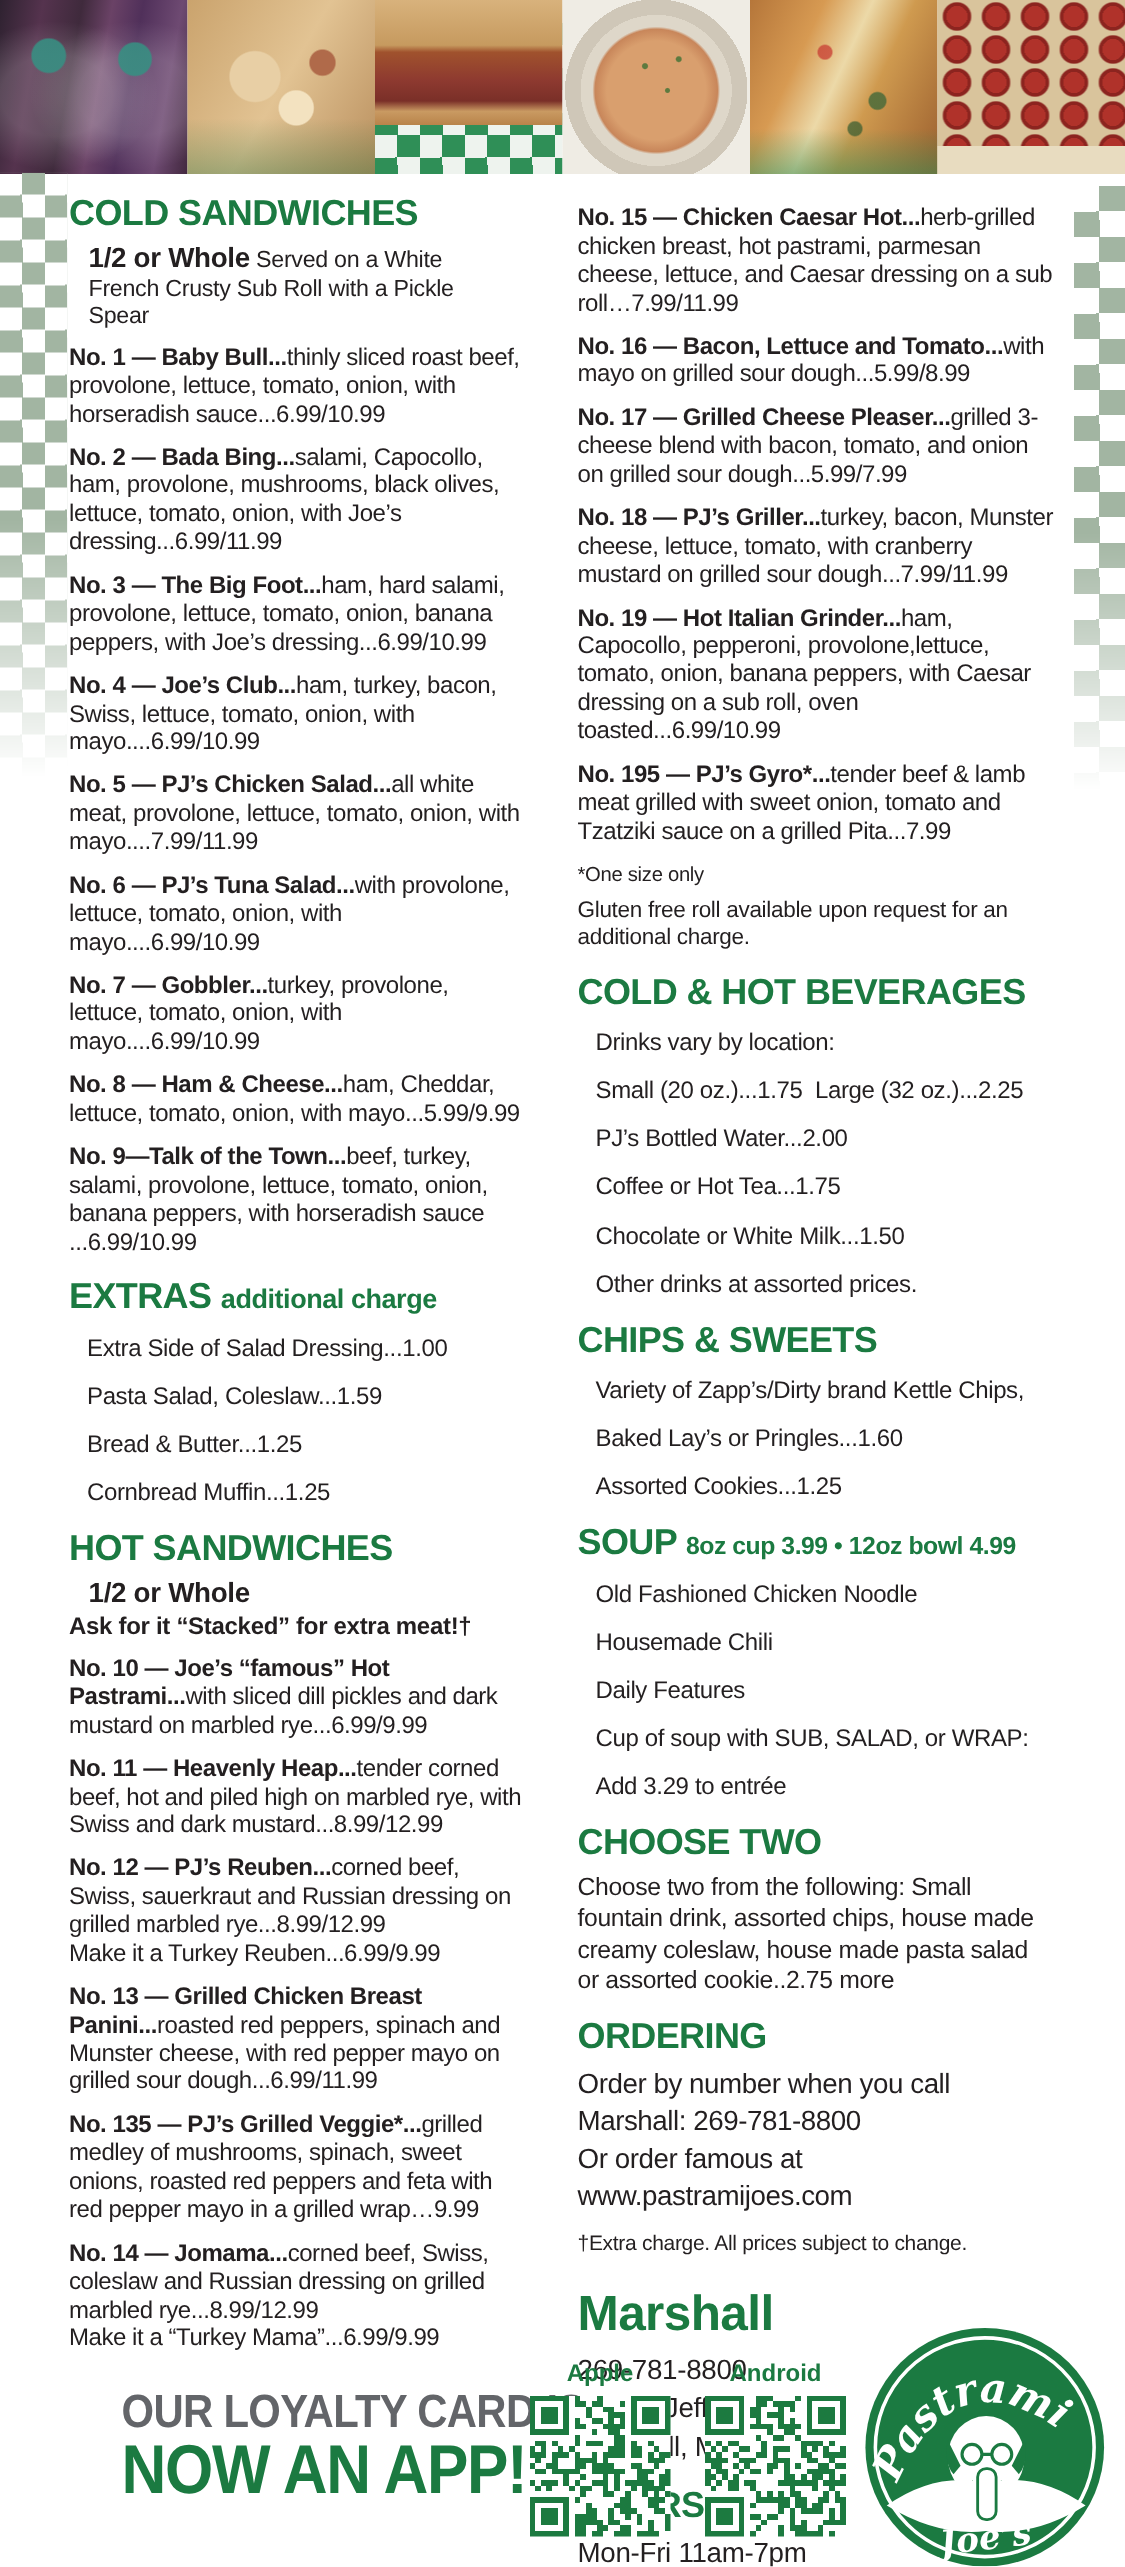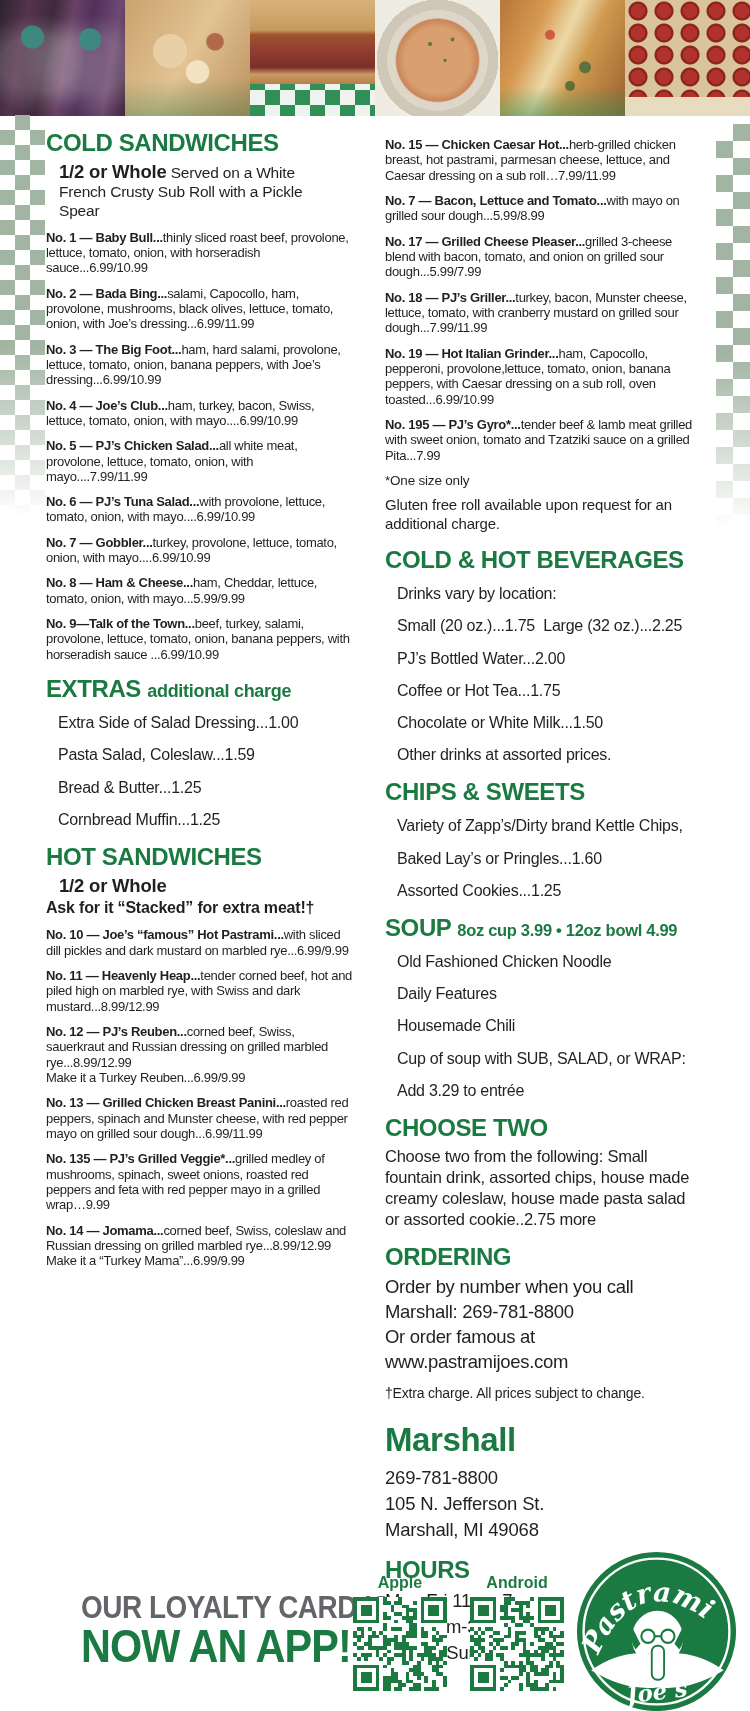--- a/index.html
+++ b/index.html
@@ -63,21 +63,21 @@
   h2.section{color:var(--green);font-size:24px;line-height:1.05;font-weight:bold;
       margin:14px 0 6px;letter-spacing:-0.4px;}
   h2.first{margin-top:2px;}
   .suffix{font-size:18px;letter-spacing:-0.3px;}
   .suffix-soup{font-size:16.5px;letter-spacing:-0.3px;}
 
   .sub{margin:0 13px 9px;font-size:15.5px;line-height:1.2;letter-spacing:-0.2px;}
   .sub b{font-size:18.5px;}
   .sub-note{margin:2px 0 10px;font-size:16px;font-weight:bold;letter-spacing:-0.2px;}
 
-  .item{margin:0 0 10px;font-size:13px;line-height:1.18;letter-spacing:-0.3px;}
+  .item{margin:0 0 10px;font-size:16px;line-height:1.18;letter-spacing:-0.3px;}
   .item b{letter-spacing:-0.3px;}
   .item .extra{display:block;}
 
   .line{margin:12px;font-size:16px;line-height:1.26;letter-spacing:-0.25px;}
   .note1{margin:2px 0 8px;font-size:13.5px;letter-spacing:-0.2px;}
   .note2{margin:0 0 4px;font-size:15px;line-height:1.24;letter-spacing:-0.2px;}
   .para{margin:0;font-size:16.5px;line-height:1.27;letter-spacing:-0.25px;}
   .big-line{margin:0;font-size:18.5px;line-height:1.35;letter-spacing:-0.3px;}
   .footnote{margin:10px 0 0;font-size:14px;letter-spacing:-0.2px;}
 
@@ -146,21 +146,21 @@
       <p class="item"><b>No. 11 — Heavenly Heap...</b><span>tender corned beef, hot and piled high on marbled rye, with Swiss and dark mustard...8.99/12.99</span></p>
       <p class="item"><b>No. 12 — PJ’s Reuben...</b><span>corned beef, Swiss, sauerkraut and Russian dressing on grilled marbled rye...8.99/12.99</span><span class="extra">Make it a Turkey Reuben...6.99/9.99</span></p>
       <p class="item"><b>No. 13 — Grilled Chicken Breast Panini...</b><span>roasted red peppers, spinach and Munster cheese, with red pepper mayo on grilled sour dough...6.99/11.99</span></p>
       <p class="item"><b>No. 135 — PJ’s Grilled Veggie*...</b><span>grilled medley of mushrooms, spinach, sweet onions, roasted red peppers and feta with red pepper mayo in a grilled wrap…9.99</span></p>
       <p class="item"><b>No. 14 — Jomama...</b><span>corned beef, Swiss, coleslaw and Russian dressing on grilled marbled rye...8.99/12.99</span><span class="extra">Make it a “Turkey Mama”...6.99/9.99</span></p>
     </div>
 
     <div class="col-right">
 
       <p class="item"><b>No. 15 — Chicken Caesar Hot...</b><span>herb-grilled chicken breast, hot pastrami, parmesan cheese, lettuce, and Caesar dressing on a sub roll…7.99/11.99</span></p>
-      <p class="item"><b>No. 7 — Bacon, Lettuce and Tomato...</b><span>with mayo on grilled sour dough...5.99/8.99</span></p>
+      <p class="item"><b>No. 16 — Bacon, Lettuce and Tomato...</b><span>with mayo on grilled sour dough...5.99/8.99</span></p>
       <p class="item"><b>No. 17 — Grilled Cheese Pleaser...</b><span>grilled 3-cheese blend with bacon, tomato, and onion on grilled sour dough...5.99/7.99</span></p>
       <p class="item"><b>No. 18 — PJ’s Griller...</b><span>turkey, bacon, Munster cheese, lettuce, tomato, with cranberry mustard on grilled sour dough...7.99/11.99</span></p>
       <p class="item"><b>No. 19 — Hot Italian Grinder...</b><span>ham, Capocollo, pepperoni, provolone,lettuce, tomato, onion, banana peppers, with Caesar dressing on a sub roll, oven toasted...6.99/10.99</span></p>
       <p class="item"><b>No. 195 — PJ’s Gyro*...</b><span>tender beef &amp; lamb meat grilled with sweet onion, tomato and Tzatziki sauce on a grilled Pita...7.99</span></p>
 
       <p class="note1">*One size only</p>
       <p class="note2">Gluten free roll available upon request for an additional charge.</p>
 
       <h2 class="section">COLD &amp; HOT BEVERAGES</h2>
       <p class="line">Drinks vary by location:</p>
@@ -170,22 +170,22 @@
       <p class="line">Chocolate or White Milk...1.50</p>
       <p class="line">Other drinks at assorted prices.</p>
 
       <h2 class="section">CHIPS &amp; SWEETS</h2>
       <p class="line">Variety of Zapp’s/Dirty brand Kettle Chips,</p>
       <p class="line">Baked Lay’s or Pringles...1.60</p>
       <p class="line">Assorted Cookies...1.25</p>
 
       <h2 class="section"><span>SOUP</span> <span class="suffix-soup">8oz cup 3.99 • 12oz bowl 4.99</span></h2>
       <p class="line">Old Fashioned Chicken Noodle</p>
+      <p class="line">Housemade Chili</p>
       <p class="line">Daily Features</p>
-      <p class="line">Housemade Chili</p>
       <p class="line">Cup of soup with SUB, SALAD, or WRAP:</p>
       <p class="line">Add 3.29 to entrée</p>
 
       <h2 class="section">CHOOSE TWO</h2>
       <p class="para">Choose two from the following: Small fountain drink, assorted chips, house made creamy coleslaw, house made pasta salad or assorted cookie..2.75 more</p>
 
       <h2 class="section">ORDERING</h2>
       <p class="big-line">Order by number when you call</p>
       <p class="big-line">Marshall: 269-781-8800</p>
       <p class="big-line">Or order famous at www.pastramijoes.com</p>

